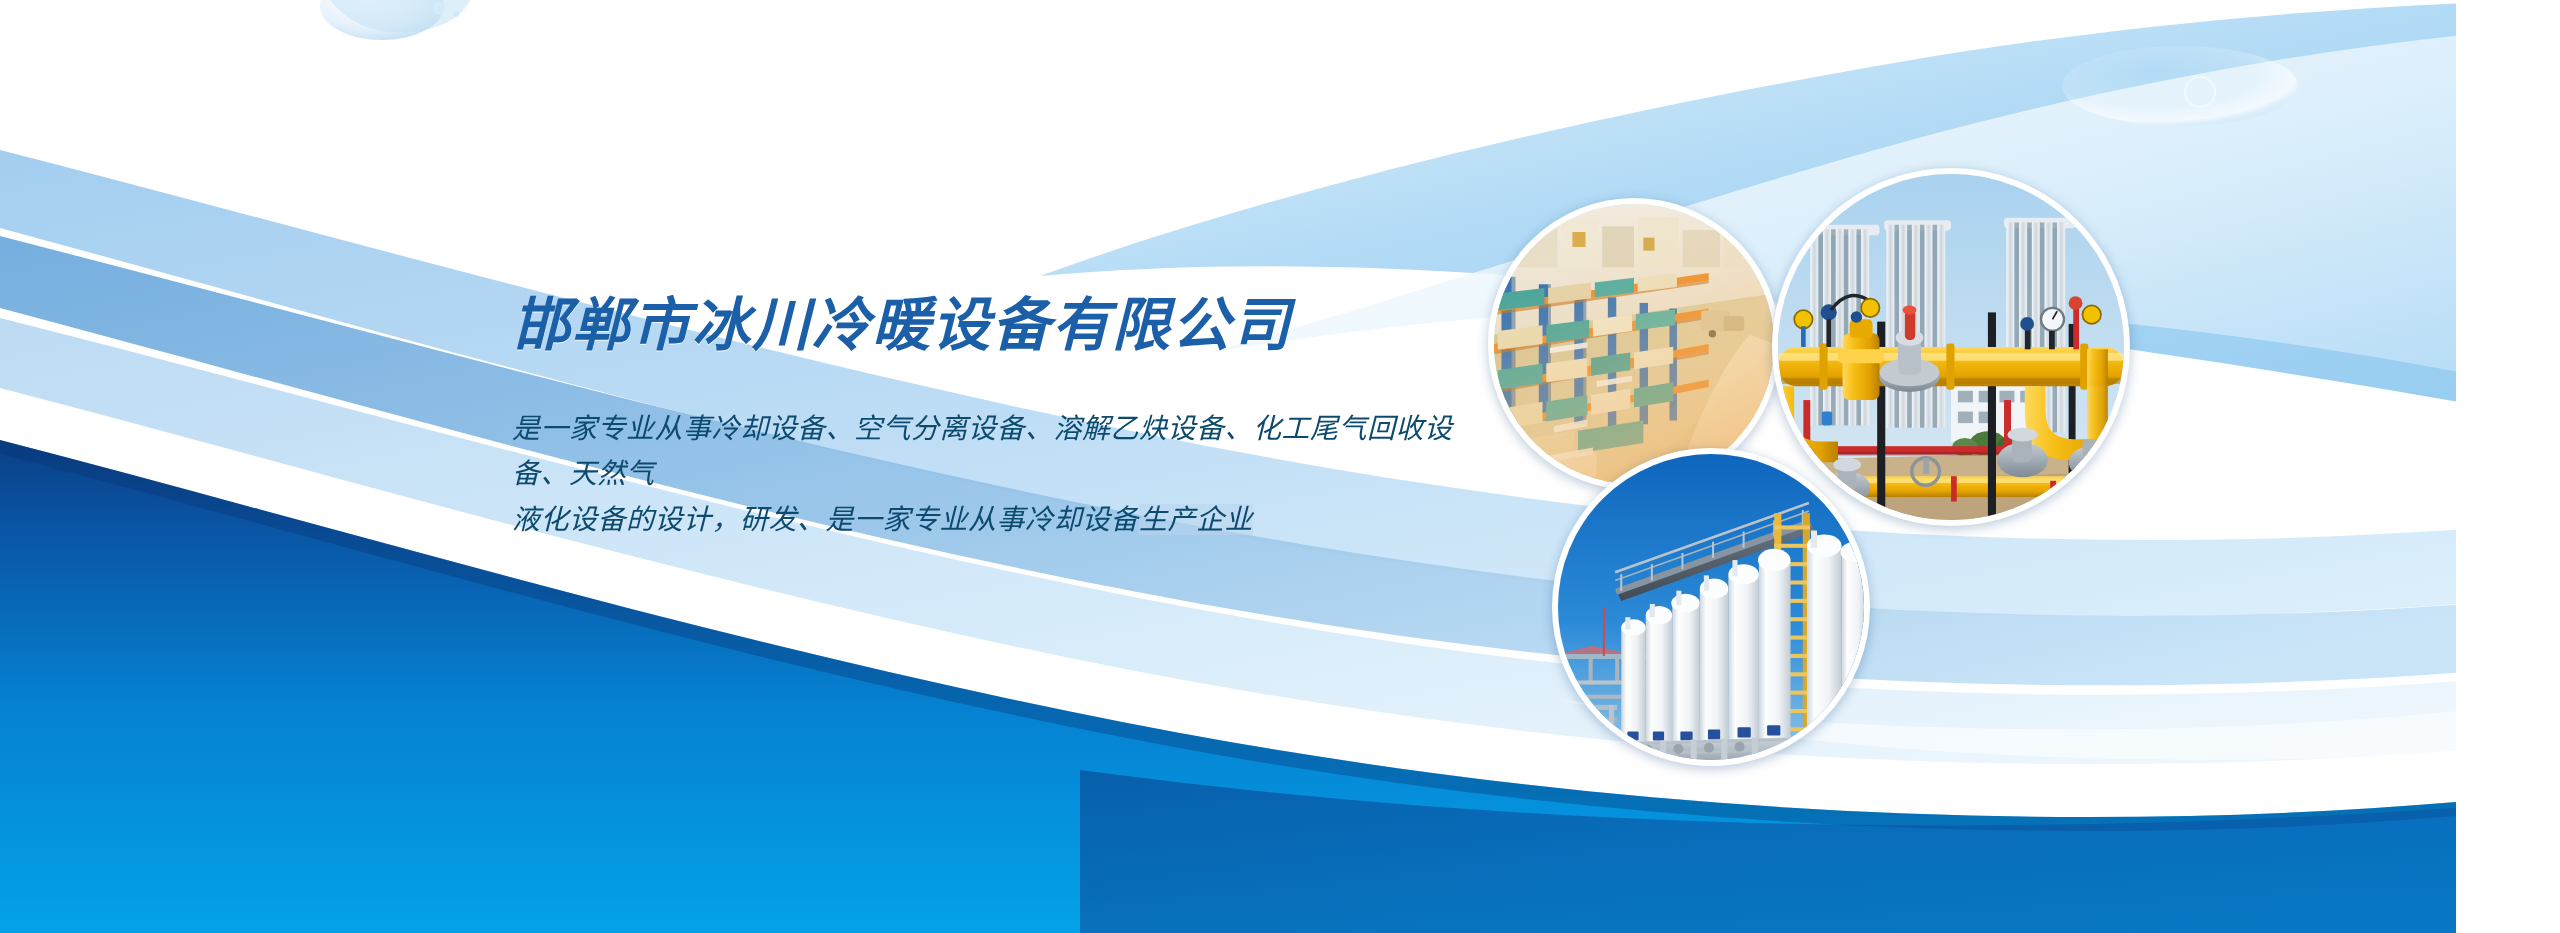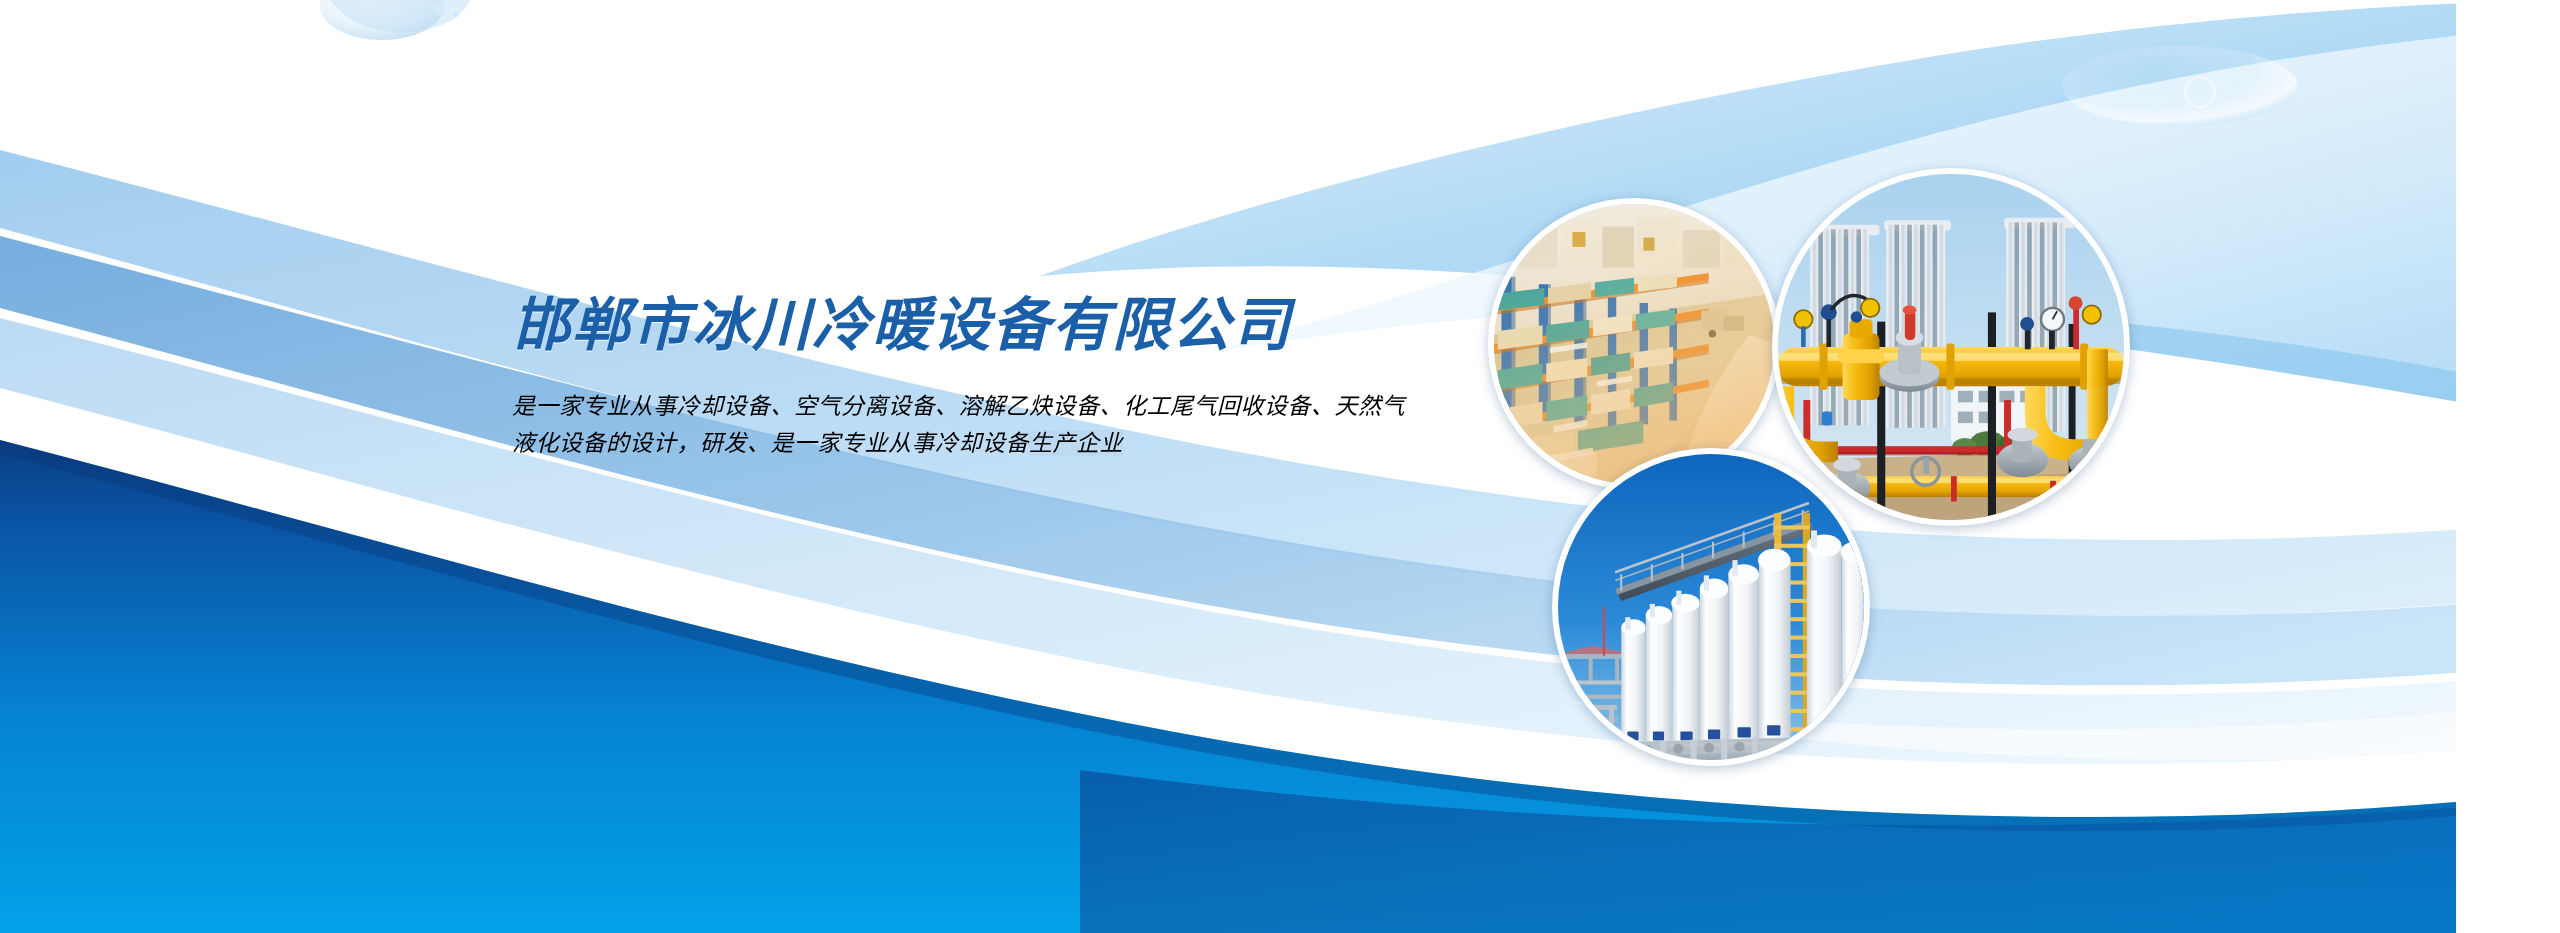--- a/index.html
+++ b/index.html
@@ -21,22 +21,22 @@
     position:absolute; left:512px; top:296px; width:1010px;
     z-index:30;
   }
   #company-title {
     font-size:58px; line-height:1.0; font-weight:bold; font-style:italic;
     color:#1a5fa8; letter-spacing:2px; white-space:nowrap;
     font-family:"DejaVu Sans","Liberation Sans",sans-serif;
     text-shadow:0 1px 0 rgba(255,255,255,.8);
   }
   #company-desc {
-    margin-top:34px; font-size:23px; line-height:1.62;
-    font-style:italic; color:#000000; letter-spacing:.5px;
+    margin-top:52px; font-size:28px; line-height:1.62;
+    font-style:italic; color:#0c4a6e; letter-spacing:.5px;
     max-width:990px;
   }
   #company-desc .hl { background:rgba(186,214,238,.55); }
 
   
   .photo-circle {
     position:absolute; border-radius:50%; overflow:hidden;
     background:#cfe6f7;
     border:6px solid #ffffff;
     box-shadow:0 3px 12px rgba(10,60,120,.28);

